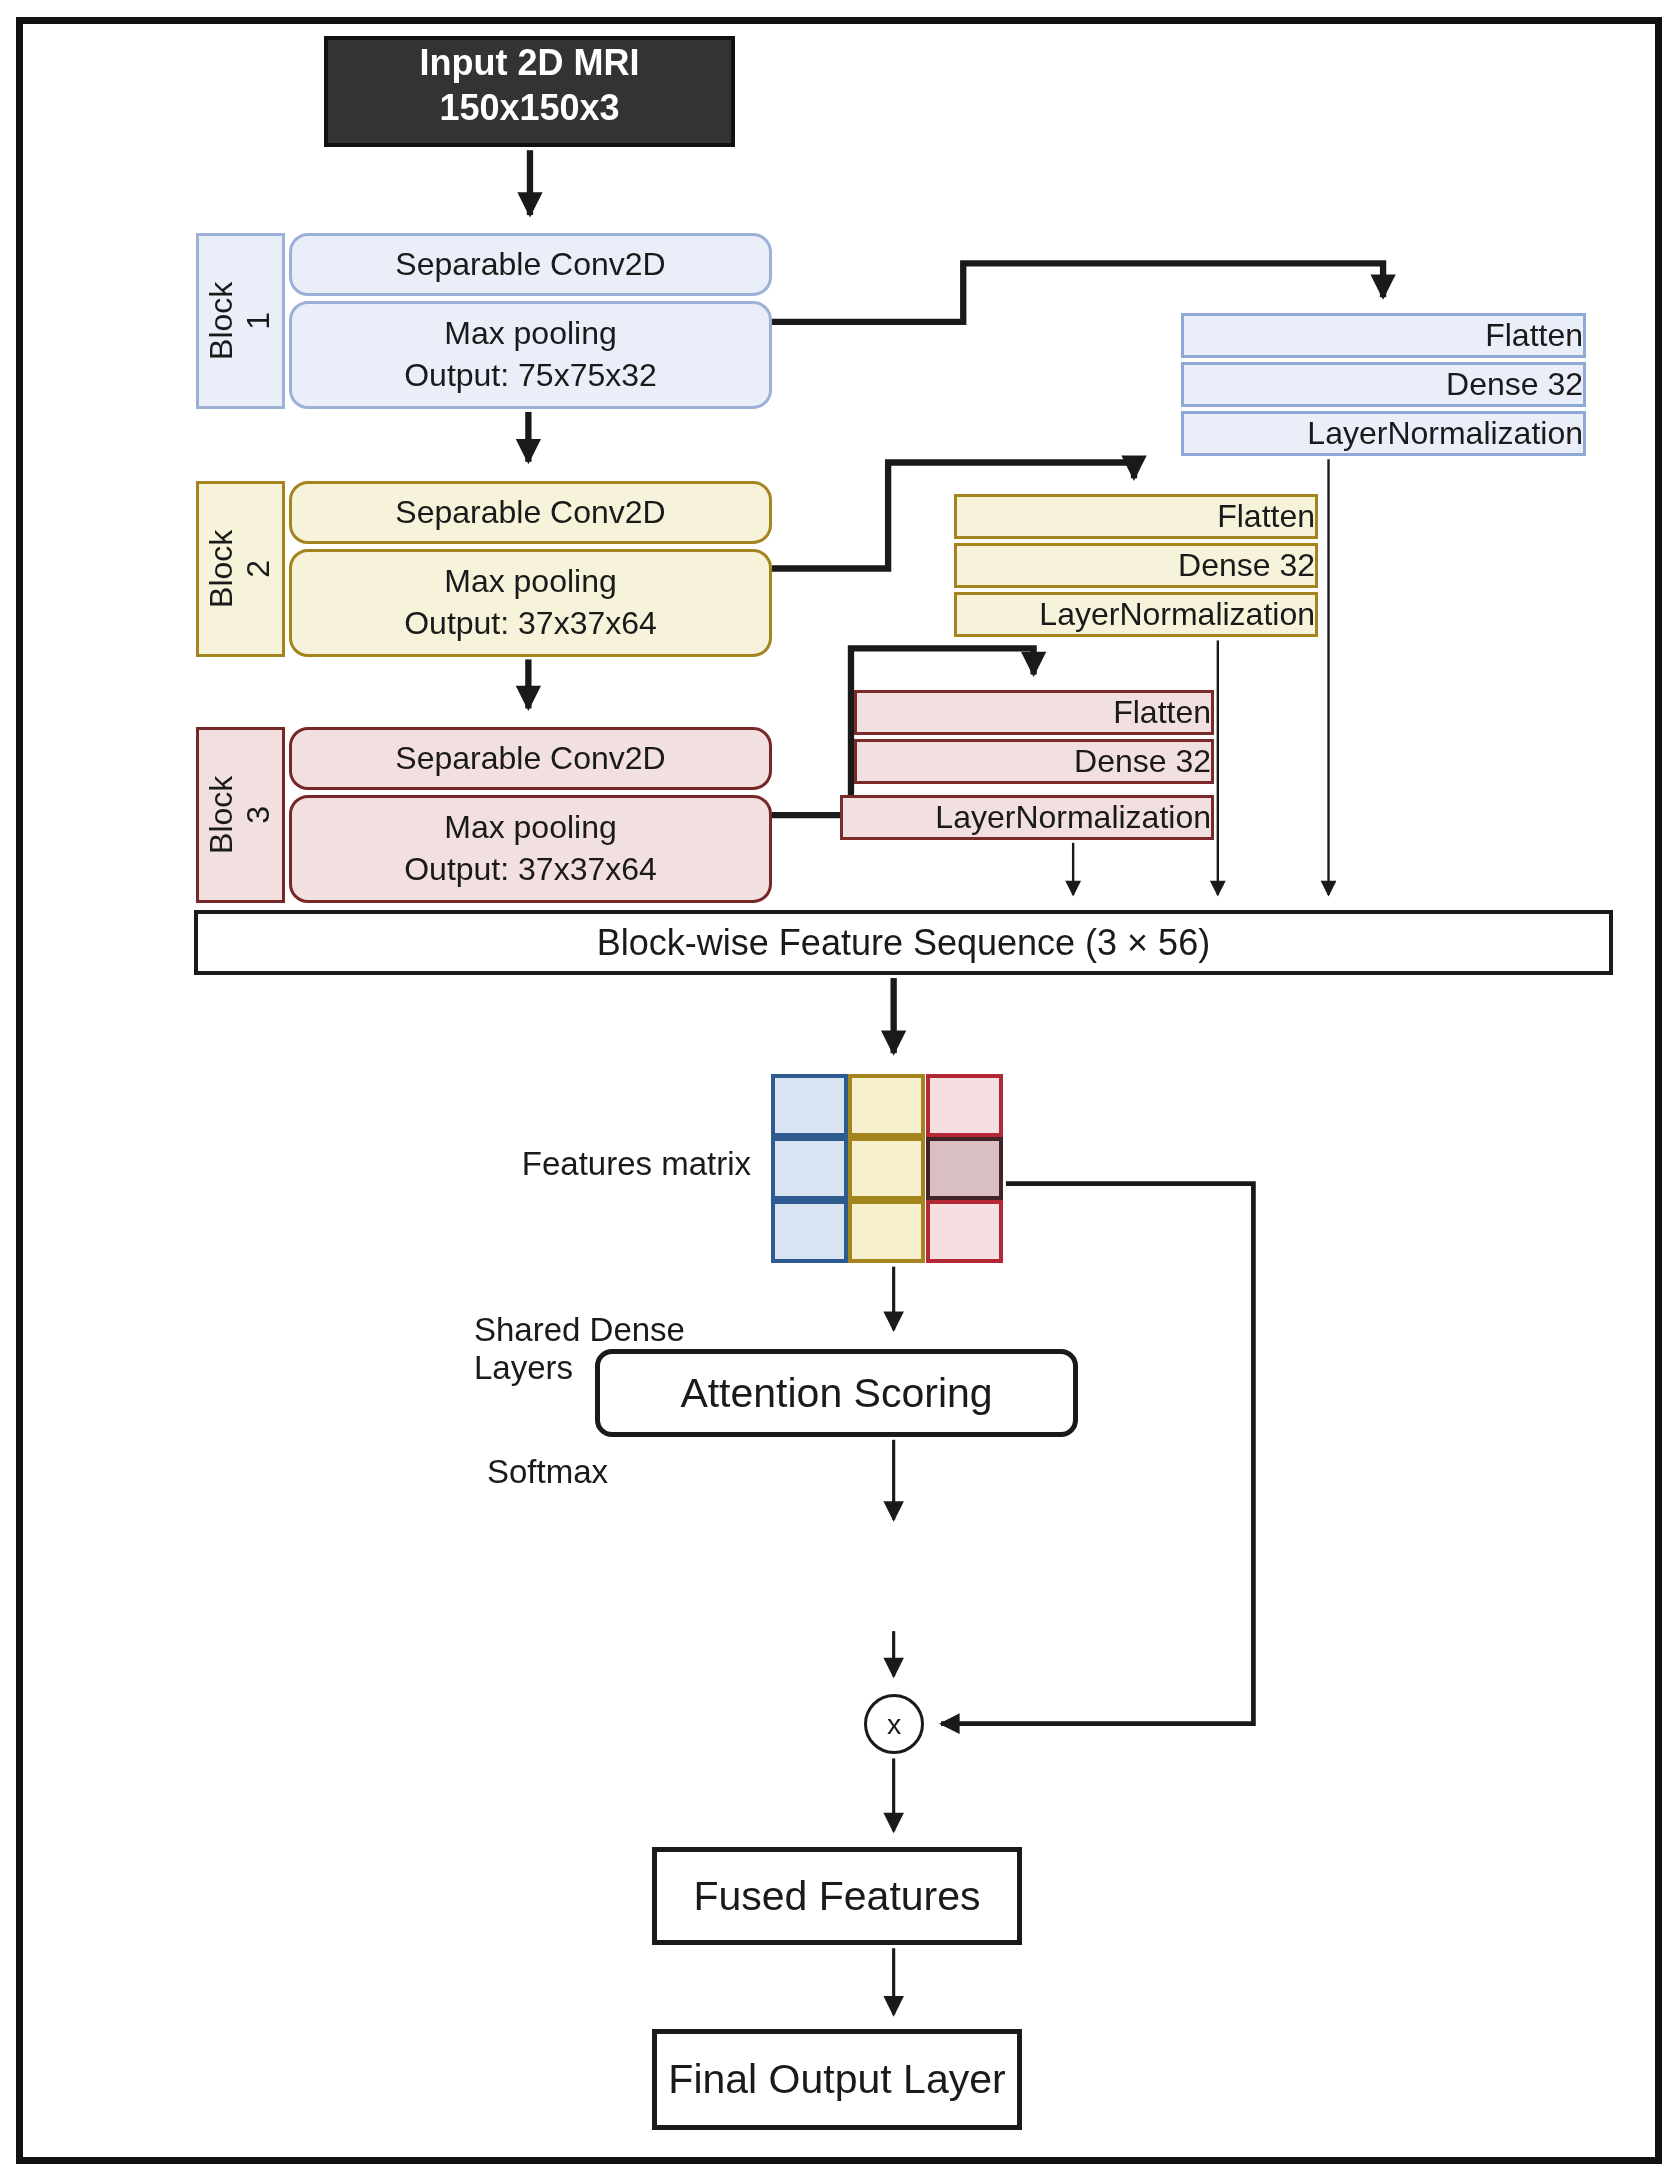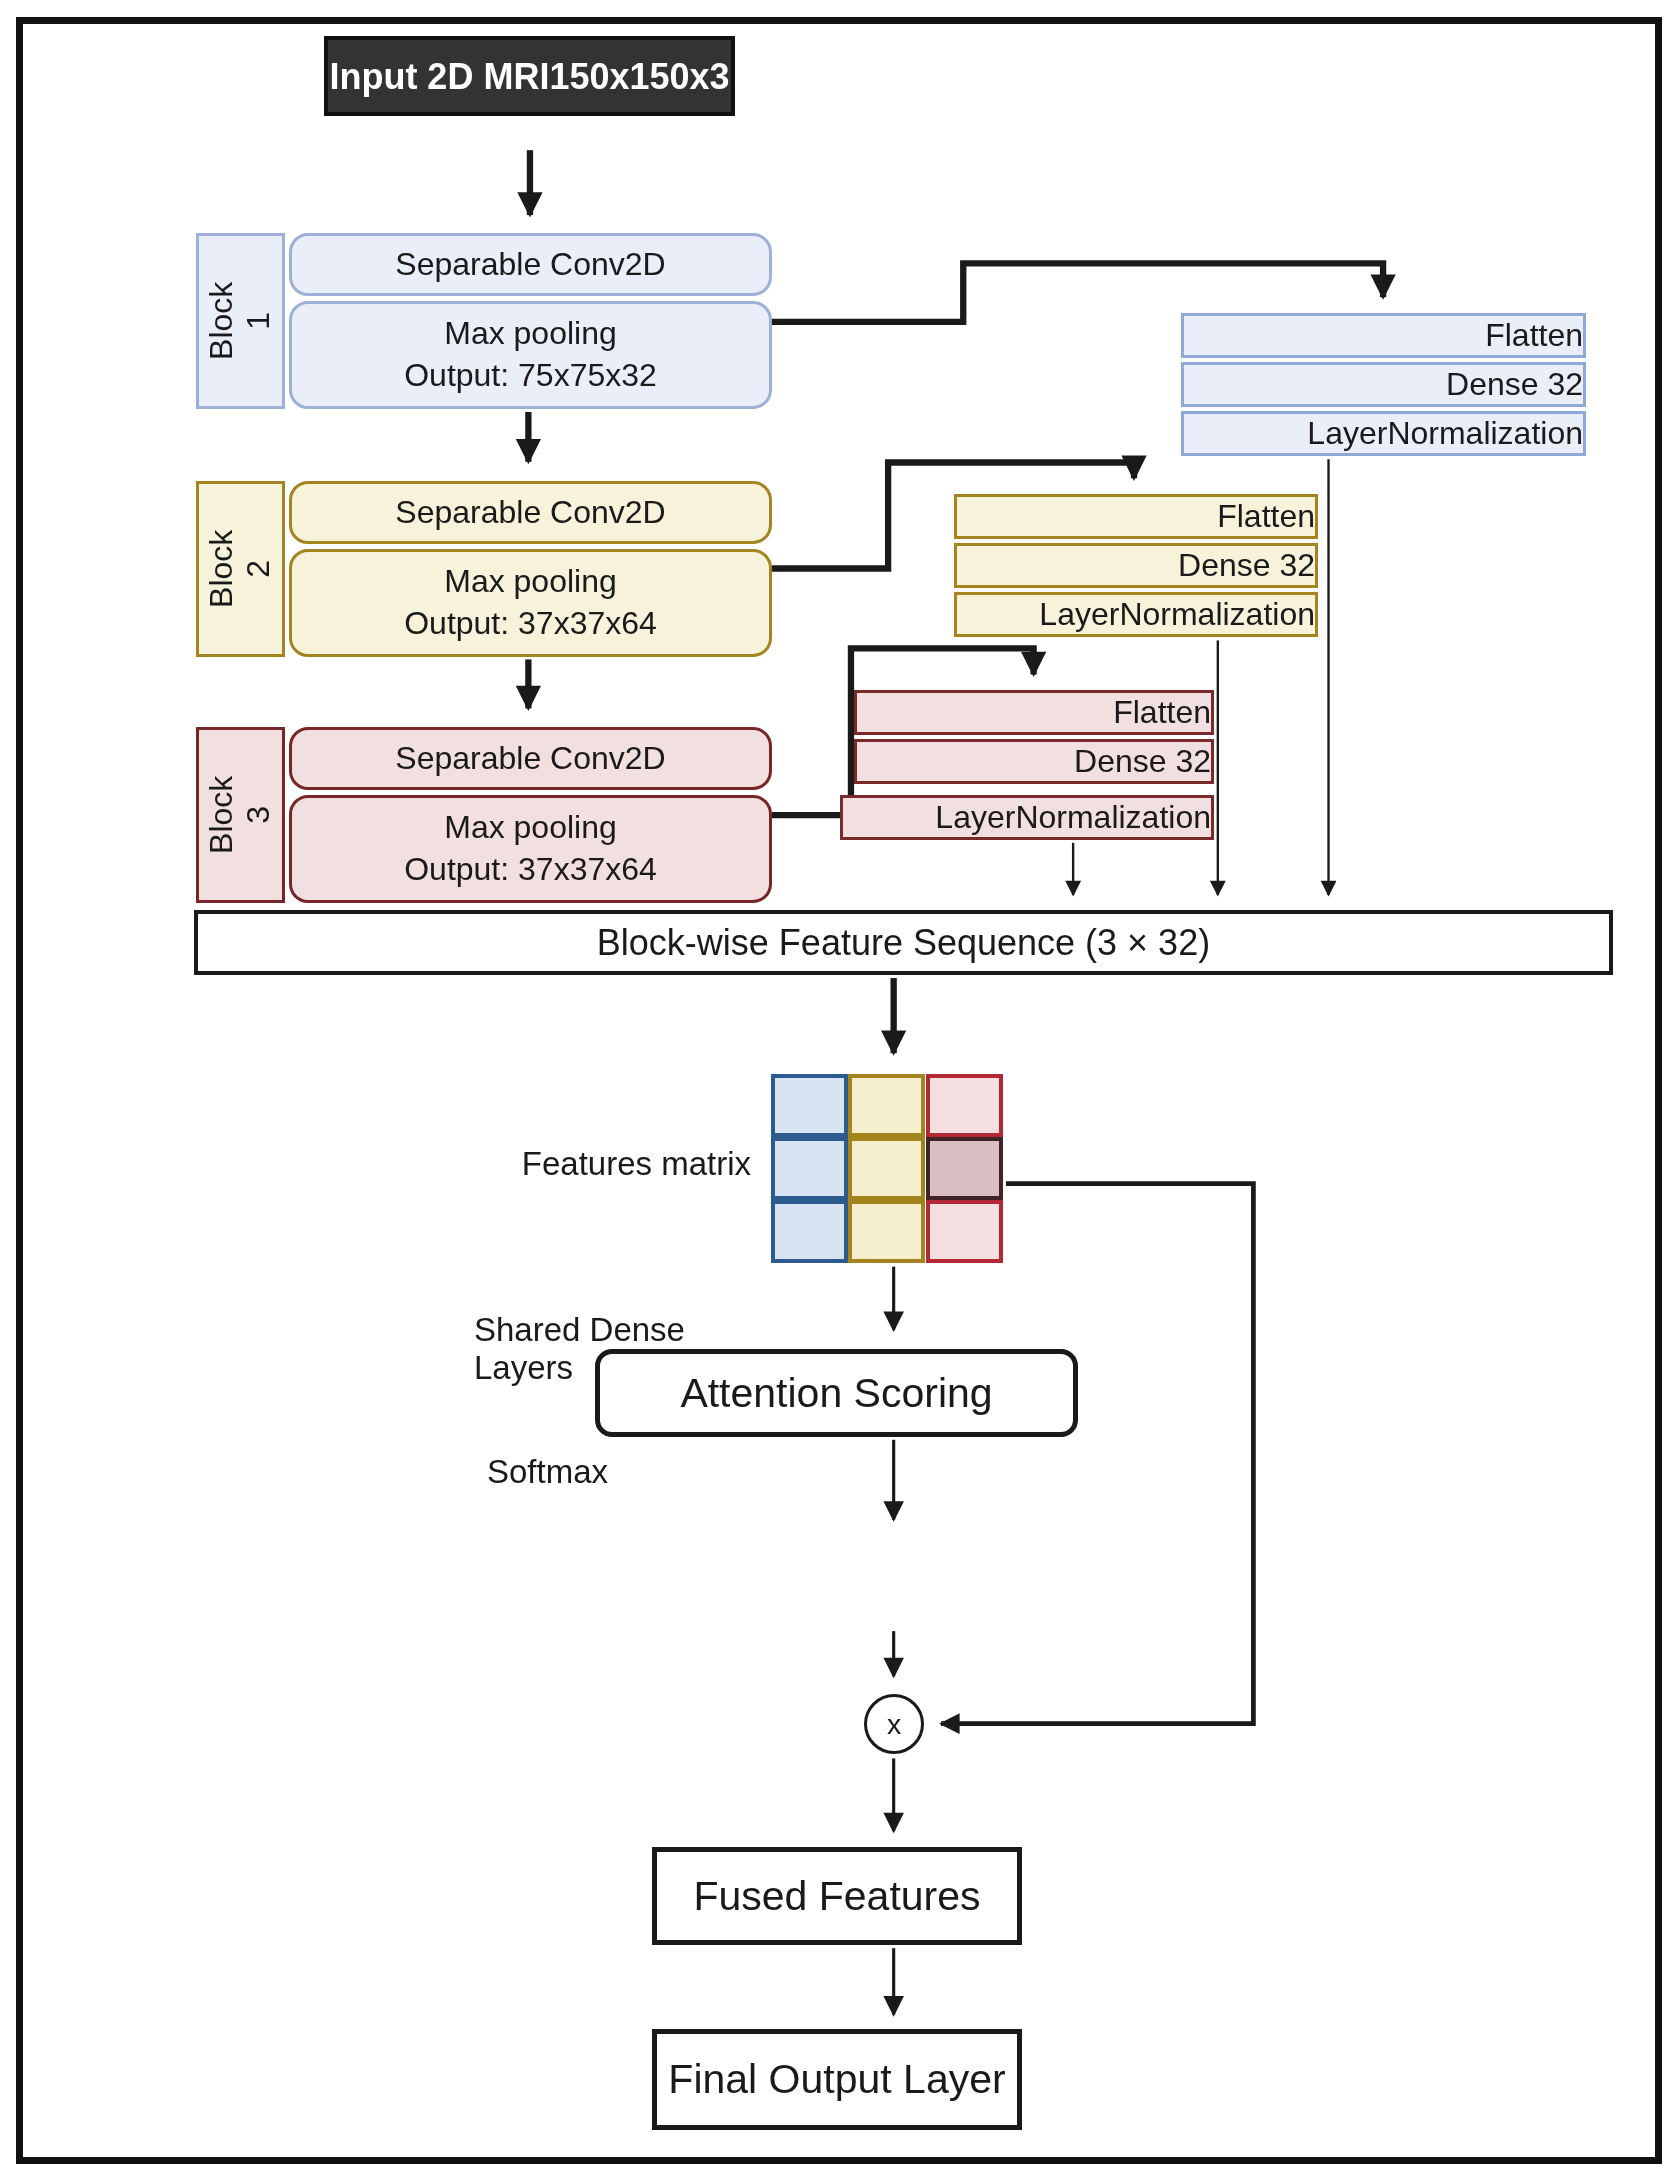--- a/index.html
+++ b/index.html
@@ -3,23 +3,23 @@
 <meta charset="utf-8">
 <style>
   * { margin:0; padding:0; box-sizing:border-box; }
   body { background:#ffffff; font-family:"Liberation Sans", sans-serif; color:#1a1a1a; }
   .page { position:relative; width:1679px; height:2183px; background:#ffffff; overflow:hidden; }
   .frame { position:absolute; left:16px; top:17.4px; width:1646px; height:2147px;
            border:7.1px solid #111111; background:#ffffff; }
   .abs { position:absolute; }
 
   
-  .input-box { left:324px; top:36px; width:411px; height:80px;
+  .input-box { left:324px; top:36px; width:411px; height:111px;
     background:var(--input-fill); border:4px solid #111;
-    display:flex; align-items:center; justify-content:center;
+    display:flex; flex-direction:column; align-items:center; 
     color:#ffffff; font-size:36px; font-weight:bold; line-height:1.25; }
 
   
   .vlabel { width:89px; height:176px; display:flex; align-items:center; justify-content:center; }
   .vlabel .vl-inner { transform:rotate(-90deg); text-align:center; font-size:32px; line-height:1.15; white-space:nowrap; }
   .subbox { position:absolute; display:flex; flex-direction:column; align-items:center; justify-content:center;
             font-size:32px; line-height:1.3; text-align:center;border-radius:19px; }
 
   .b-blue   { background:var(--block1-fill); border:3.2px solid var(--block1-border); }
   .b-yellow { background:var(--block2-fill); border:3.2px solid var(--block2-border); }
@@ -165,21 +165,21 @@
     <span>Flatten</span>
     </div>
   <div class="stack-row s-red" style="left:854px; top:739px; width:360px; height:45px;">
     <span>Dense 32</span>
     </div>
   <div class="stack-row s-red" style="left:840px; top:795px; width:374px; height:45px;">
     <span>LayerNormalization</span>
     </div>
 
   <div class="abs seq-bar">
-    <span>Block-wise Feature Sequence (3 × 32)</span>
+    <span>Block-wise Feature Sequence (3 × 56)</span>
   </div>
 
   <div class="abs side-label" style="left:474px; top:1145px; width:277px; text-align:right;">
     <span>Features matrix</span>
   </div>
   <div class="cell c-blue" style="left:771px;  top:1074px;"></div>
   <div class="cell c-yellow" style="left:848px; top:1074px;"></div>
   <div class="cell c-red" style="left:926px; top:1074px;"></div>
   <div class="cell c-blue" style="left:771px;  top:1137px;"></div>
   <div class="cell c-yellow" style="left:848px; top:1137px;"></div>

